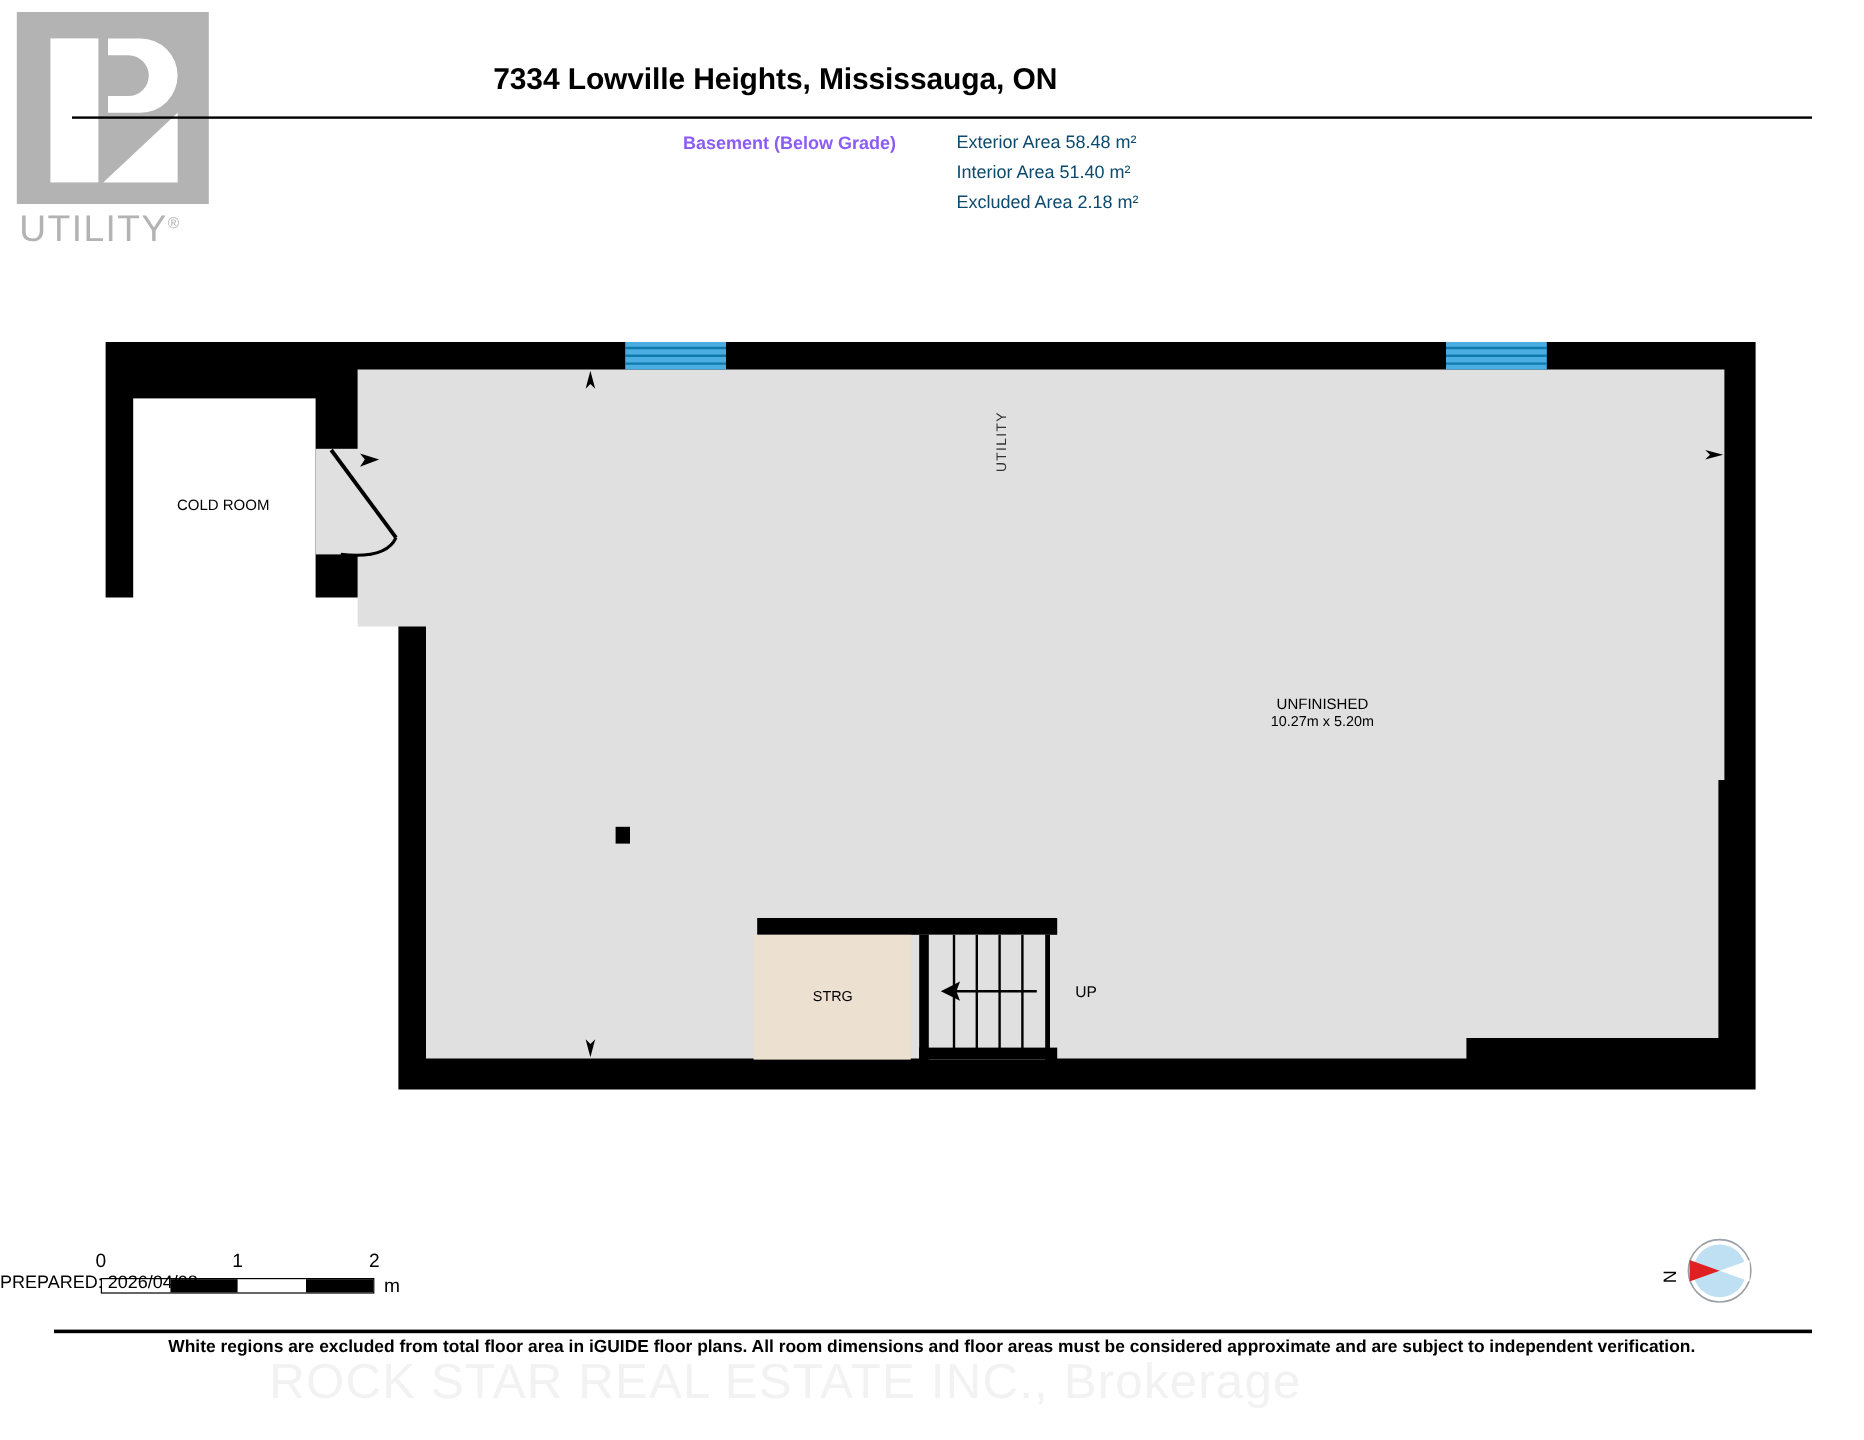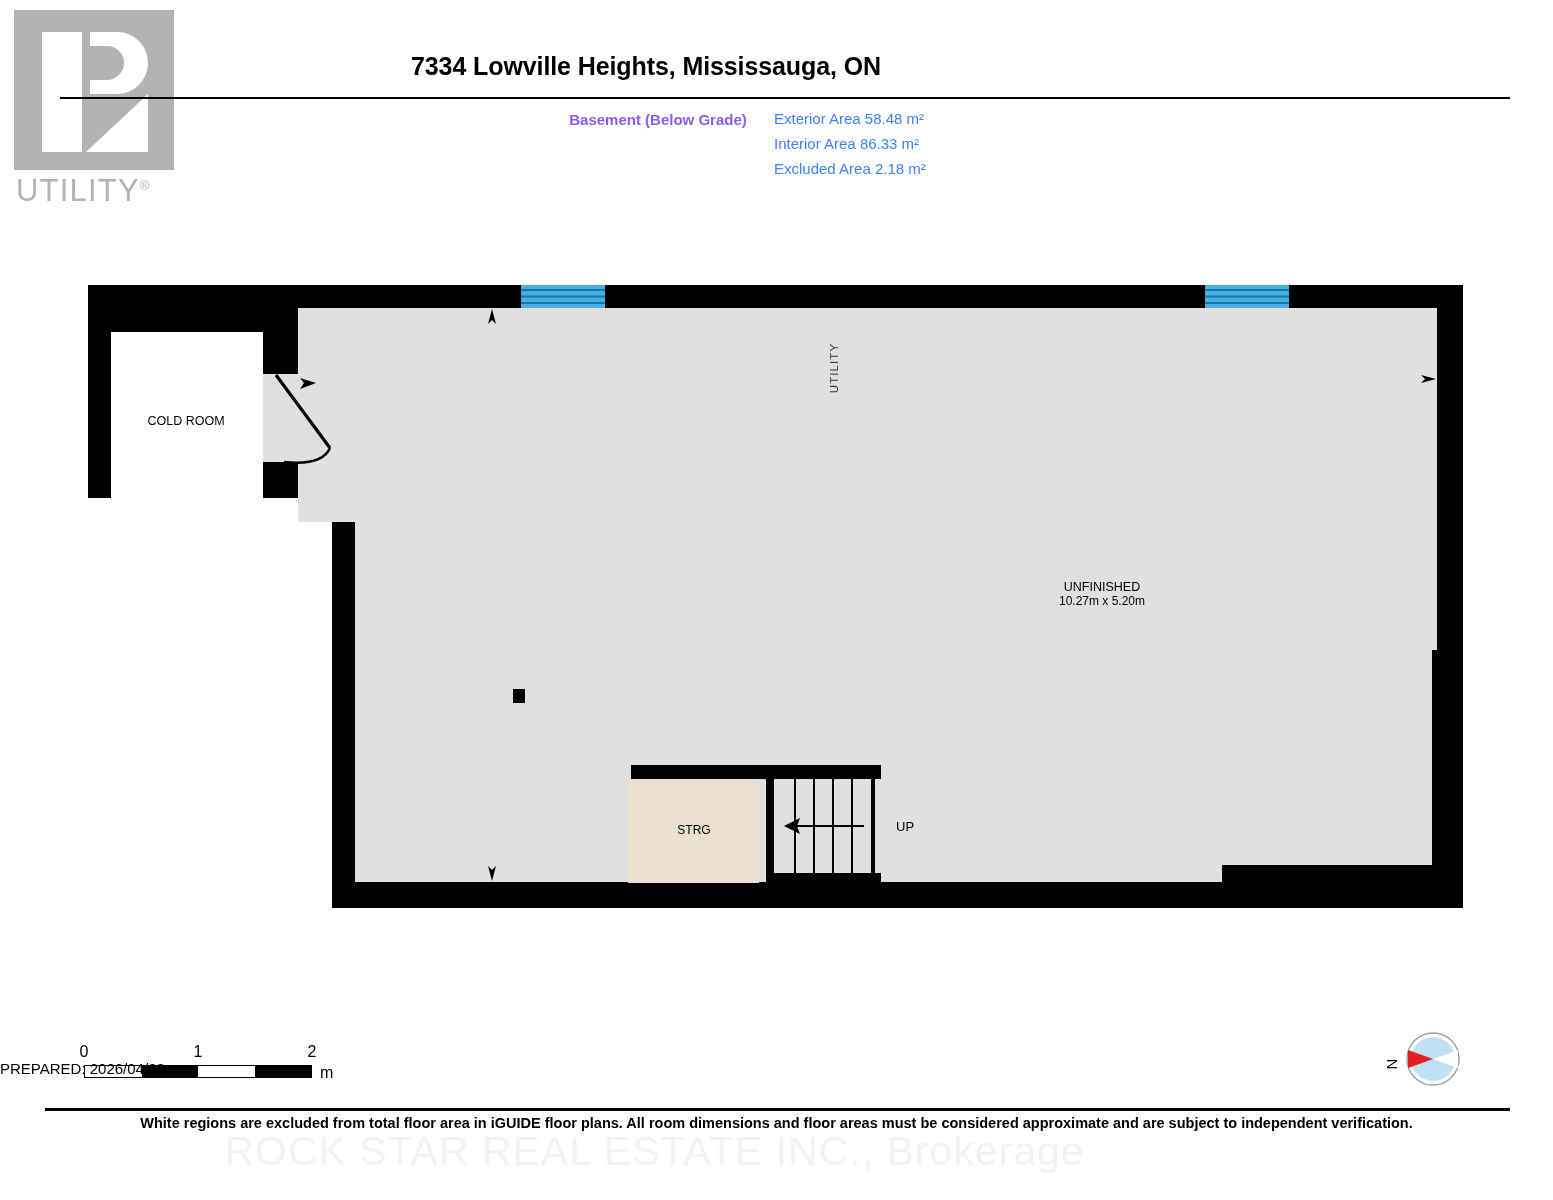--- a/index.html
+++ b/index.html
@@ -107,22 +107,23 @@
     width: 196px;
     text-align: center;
   }
   #summary .areas {
     display: flex;
     flex-direction: column;
     gap: 8px;
   }
   #summary .areas div {
     font-size: 15px;
-    color: #3b82f6;
+    color: #0c4a6e;
     white-space: nowrap;
+    margin-left: 23px;
   }
 
   
   #floorplan {
     position: absolute;
     left: 0; top: 0;
     width: 1553px;
     height: 1200px;
     pointer-events: none;
   }
@@ -217,21 +218,21 @@
   </div>
 </div>
 
 <div id="plan-title">7334 Lowville Heights, Mississauga, ON</div>
 <div id="title-rule"></div>
 
 <div id="summary">
   <div class="level-name">Basement (Below Grade)</div>
   <div class="areas">
     <div>Exterior Area 58.48 m²</div>
-    <div>Interior Area 86.33 m²</div>
+    <div>Interior Area 51.40 m²</div>
     <div>Excluded Area 2.18 m²</div>
   </div>
 </div>
 
 <div id="floorplan">
 <svg width="1553" height="1200" viewBox="0 0 1553 1200" xmlns="http://www.w3.org/2000/svg">
 
   <g>
     <path d="
       M 88,285

